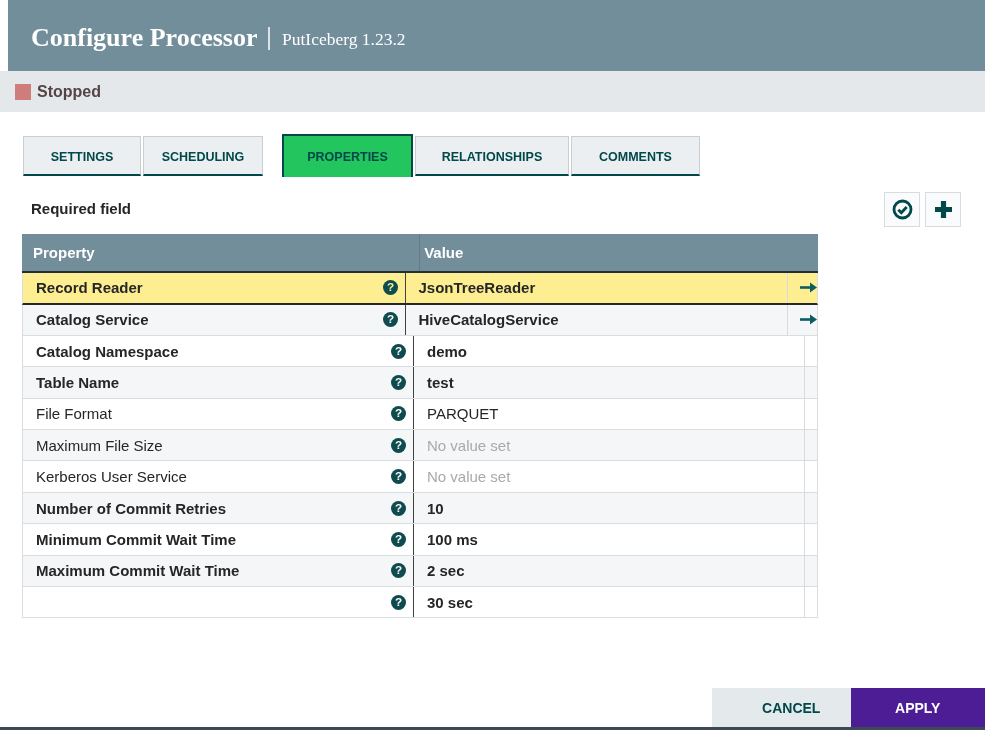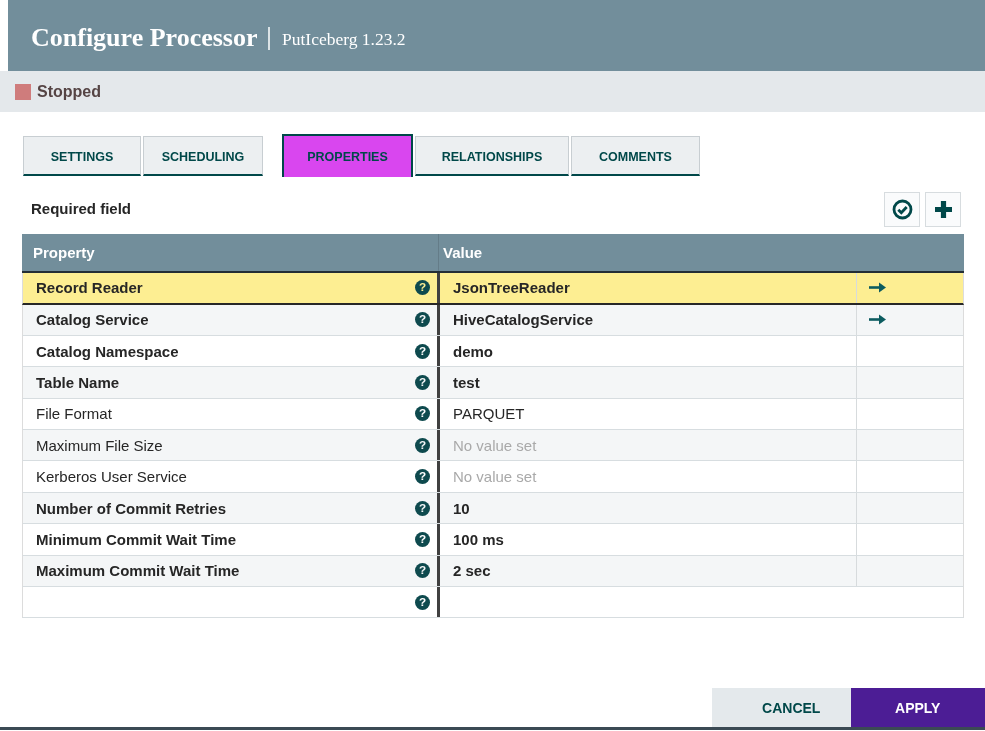--- a/index.html
+++ b/index.html
@@ -12,42 +12,42 @@
 #hdr .sep { position:absolute; left:260px; top:27px; width:1.5px; height:23px; background:rgba(255,255,255,0.75); }
 #hdr .sub { position:absolute; left:274px; top:28px; font-family:"Liberation Serif", serif; font-size:17.5px; line-height:22px; color:#ffffff; }
 
 
 #status { left:0; top:71px; width:985px; height:41px; background:#e4e8eb; }
 #status .sq { position:absolute; left:15px; top:12.5px; width:15.5px; height:16px; background:#cf7c7c; }
 #status .txt { position:absolute; left:37px; top:12px; font-size:16px; line-height:17px; font-weight:bold; color:#554444; }
 
 
 .tab { position:absolute; top:136px; height:40px; background:#eceff1; border:1px solid #c8ced2; border-bottom:2px solid #004849; color:#004849; font-size:12.5px; font-weight:bold; text-align:center; line-height:41px; }
-.tab.active { top:134px; height:43px; background:#d946ef; border:2px solid #004849; border-bottom:none; line-height:43.5px; }
+.tab.active { top:134px; height:43px; background:#22c55e; border:2px solid #004849; border-bottom:none; line-height:43.5px; }
 #tab1 { left:23px;  width:118px; }
 #tab2 { left:143px; width:120px; }
 #tab3 { left:282px; width:131px; }
 #tab4 { left:415px; width:154px; }
 #tab5 { left:571px; width:129px; }
 
 #reqfield { left:31px; top:201px; font-size:15px; line-height:15px; font-weight:bold; color:#262626; }
 
 .iconbtn { position:absolute; top:192px; width:36px; height:35px; background:#fafbfc; border:1px solid #d7dcdf; display:flex; align-items:center; justify-content:center; }
 #btncheck { left:884px; }
 #btnplus  { left:925px; }
 
 
-#tbl { left:22px; top:233.5px; width:942px; }
+#tbl { left:22px; top:233.5px; width:796px; }
 #tbl .thead { height:39px; background:#728e9b; display:flex; color:#ffffff; font-size:15px; font-weight:bold; border-bottom:2px solid #232e35; }
 #tbl .thead .c1 { width:417px; padding-left:11px; line-height:37px; height:37px; border-right:1px solid rgba(0,0,0,0.12); }
 #tbl .thead .c2 { width:417px; padding-left:4px; line-height:37px; height:37px; }
 .row { display:flex; height:31.4px; border-bottom:1px solid #d7dde0; border-left:1px solid #dcdcdc; border-right:1px solid #dcdcdc; background:#ffffff; font-size:15px; color:#262626; }
 .row.alt { background:#f4f6f7; }
 .row.sel { height:32px; background:#fdee92; border-bottom:2px solid #272727; }
-.row .c1 { width:417px; display:flex; align-items:center; border-right:3px solid #404040; padding-left:13px; position:relative; }
+.row .c1 { width:417px; display:flex; align-items:center; border-right:1px solid #404040; padding-left:13px; position:relative; }
 .row .c2 { width:417px; display:flex; align-items:center; padding-left:13px; border-right:1px solid #d7dbdd; }
 .row .c3 { flex:1; display:flex; align-items:center; padding-left:12px; }
 .row .b { font-weight:bold; }
 .row .gray { color:#a9a9a9; }
 .qm { position:absolute; right:7px; top:50%; margin-top:-7.5px; width:15px; height:15px; }
 
 
 #cancel { left:712px; top:687.5px; width:138.5px; height:40px; background:#e4e9ec; color:#004849; font-size:14px; font-weight:bold; text-align:center; line-height:40px;padding-left:20px; }
 #apply  { left:850.5px; top:687.5px; width:134.5px; height:40px; background:#4c1d95; color:#ffffff; font-size:14px; font-weight:bold; text-align:center; line-height:40px; }
 #bottomline { left:0; top:726.8px; width:985px; height:3px; background:#3b4a54; }
@@ -210,20 +210,21 @@
       <div class="c2 b">2 sec</div>
       <div class="c3"></div>
     </div>
   <div class="row">
       <div class="c1">
         <svg class="qm" viewBox="0 0 16 16">
           <circle cx="8" cy="8" r="8" fill="#0e4a4e"></circle>
           <text x="8" y="12.2" font-size="12.5" font-weight="bold" fill="#ffffff" text-anchor="middle" font-family="Liberation Sans">?</text>
         </svg>
       </div>
+      <div class="c2 b">30 sec</div>
       <div class="c3"></div>
     </div>
 </div>
 
 <div class="abs" id="cancel">CANCEL</div>
 <div class="abs" id="apply">APPLY</div>
 <div class="abs" id="bottomline"></div>
 <div class="abs" id="bottomline2"></div>
 
 </body></html>

